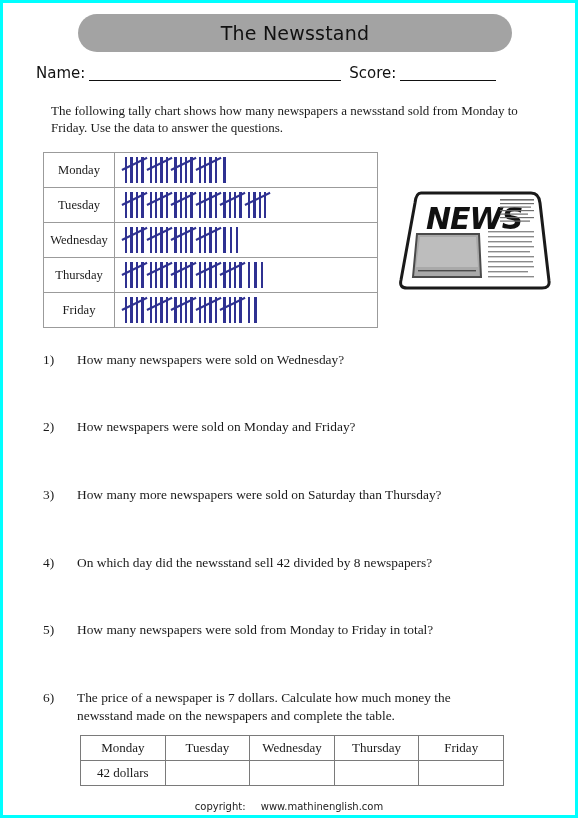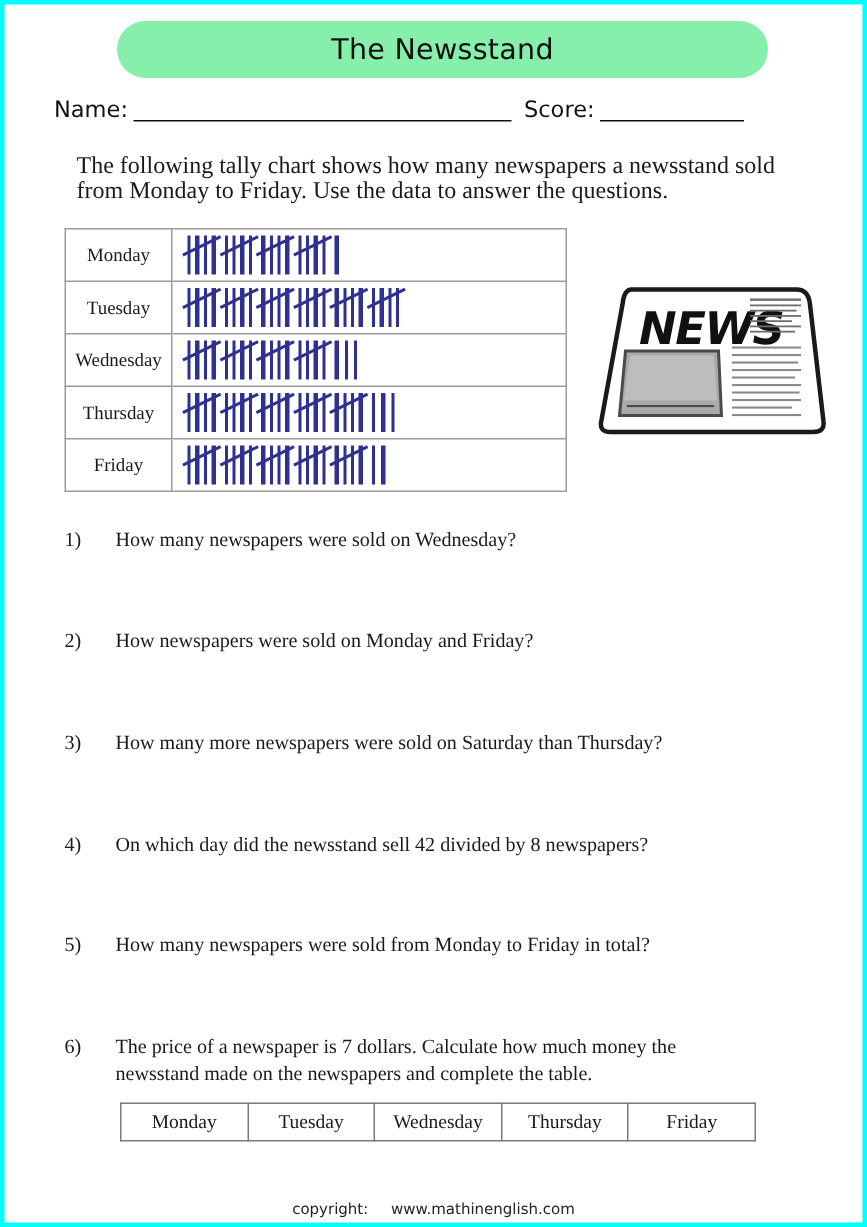--- a/index.html
+++ b/index.html
@@ -25,21 +25,21 @@
     height: 100%;
   }
 
   
   .title-pill {
     position: absolute;
     left: 75px;
     top: 11px;
     width: 434px;
     height: 38px;
-    background: #86efac;
+    background: #a3a3a3;
     border-radius: 19px;
     display: flex;
     align-items: center;
     justify-content: center;
   }
   .title-text {
     font-family: "DejaVu Sans", sans-serif;
     font-size: 19px;
     letter-spacing: 0.2px;
     color: #111111;
@@ -68,21 +68,21 @@
   .rule-name { width: 252px; }
   .rule-score { width: 96px; }
   .score-label { margin-left: 4px; white-space: nowrap; }
 
   
   .intro {
     position: absolute;
     left: 48px;
     top: 99px;
     width: 482px;
-    font-size: 16px;
+    font-size: 13px;
     line-height: 17px;
     color: #1a1a1a;
   }
 
   
   .tally-table {
     position: absolute;
     left: 40px;
     top: 149px;
     width: 335px;
@@ -494,20 +494,27 @@
 
     <table class="answer-table">
       <tbody>
         <tr>
           <td>Monday</td>
           <td>Tuesday</td>
           <td>Wednesday</td>
           <td>Thursday</td>
           <td>Friday</td>
         </tr>
+        <tr>
+          <td>42 dollars</td>
+          <td></td>
+          <td></td>
+          <td></td>
+          <td></td>
+        </tr>
       </tbody>
     </table>
 
     <div class="footer">
       <span class="cr-label">copyright:</span>
       <span>www.mathinenglish.com</span>
     </div>
 
   </div>
 </div>

